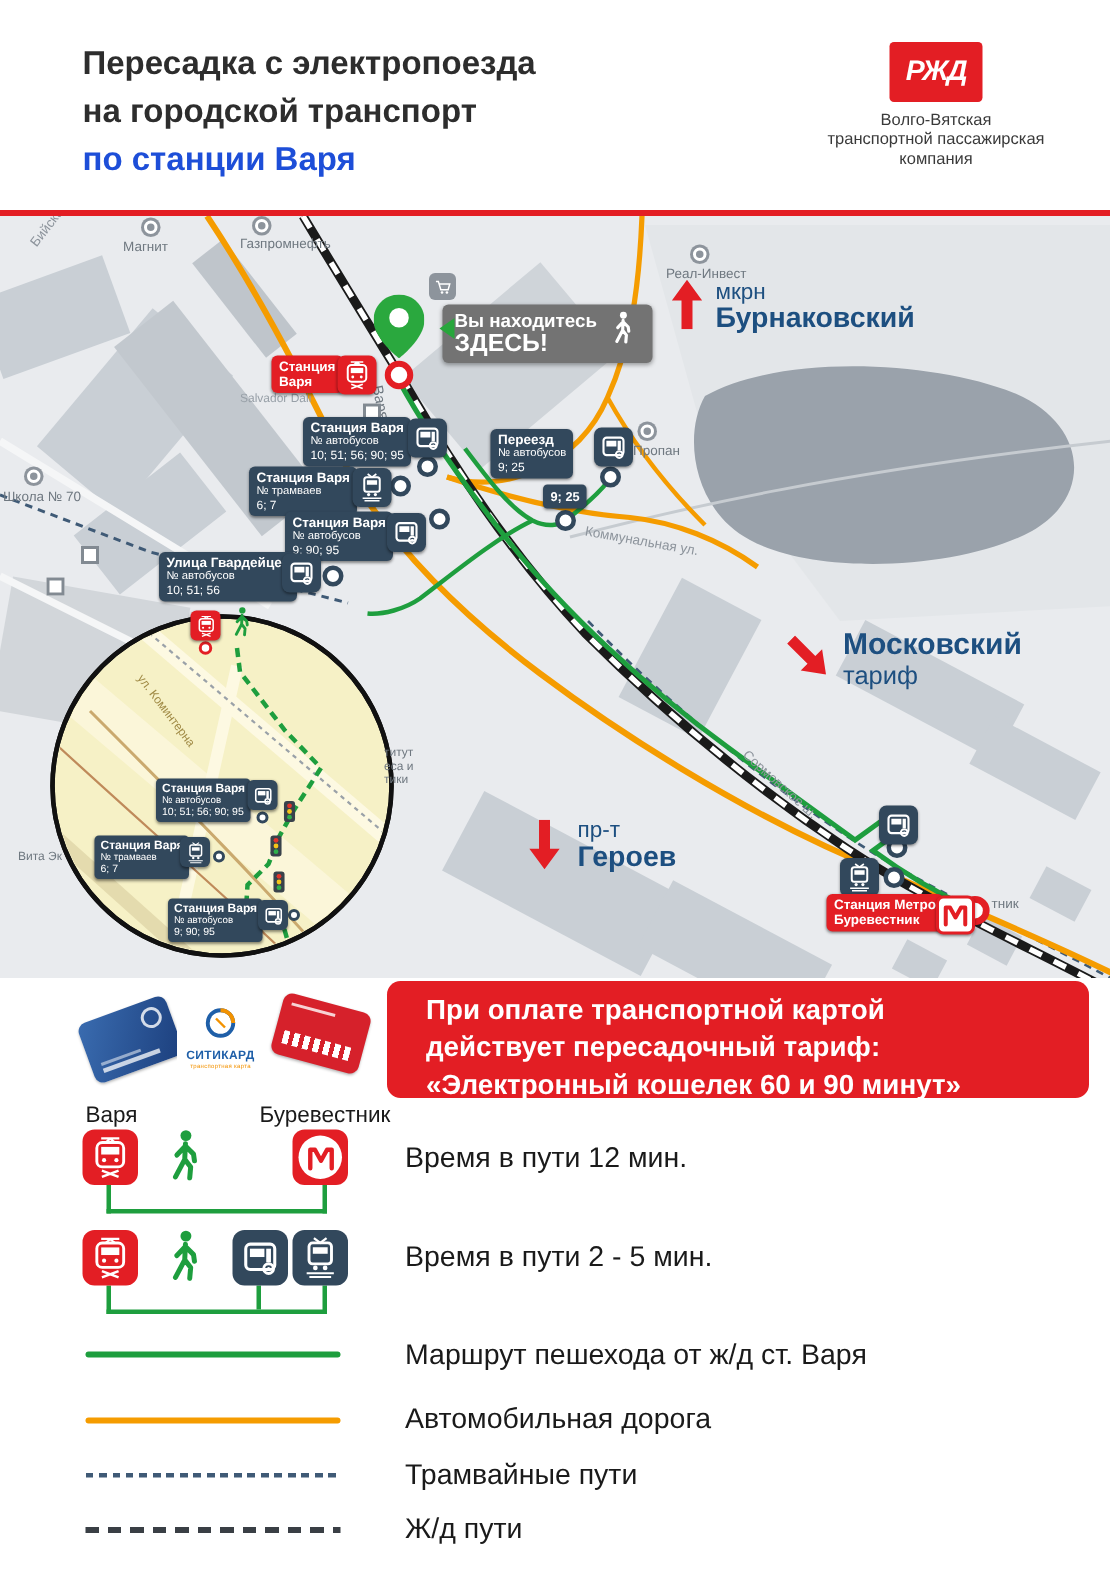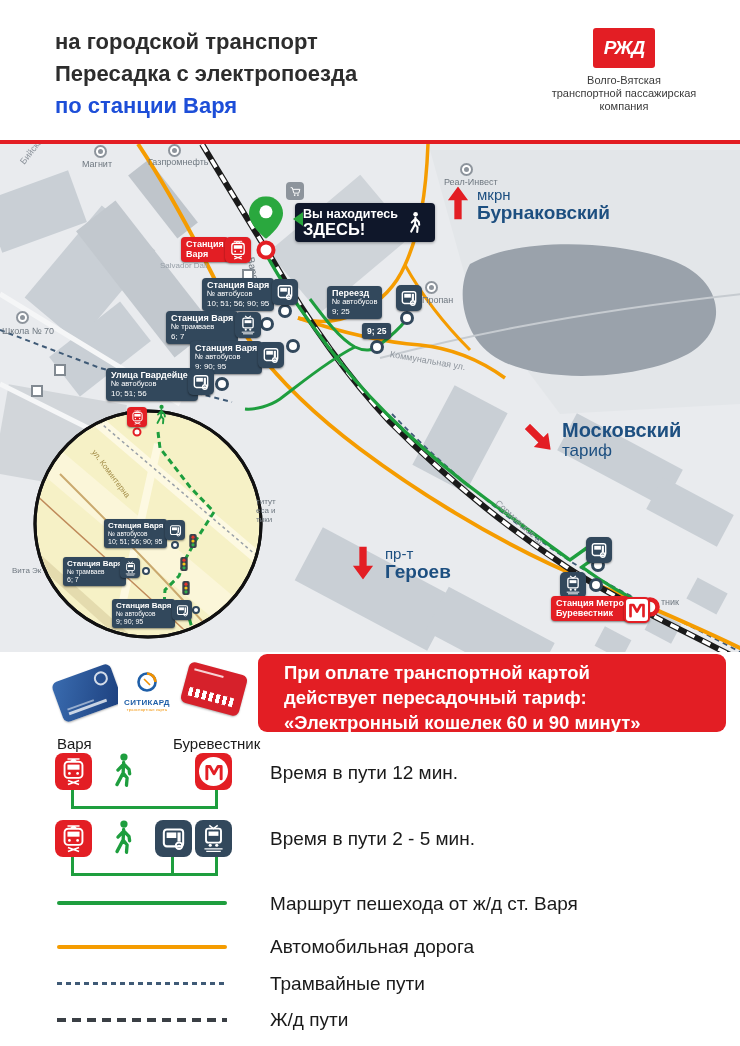--- a/index.html
+++ b/index.html
@@ -28,21 +28,21 @@
   .callout.redbox{background:#e31e24}
   .icbox{position:absolute;width:26px;height:26px;background:#32485c;border-radius:5px;z-index:5;
          display:flex;align-items:center;justify-content:center;color:#fff;box-shadow:0 1px 2px rgba(0,0,0,.45)}
   .icbox svg{width:20px;height:20px}
   .icbox.sm2{width:20px;height:20px;border-radius:4px}
   .icbox.sm2 svg{width:15px;height:15px}
   .icbox.redbg{background:#e31e24}
   .icbox.metrobox{background:#fff;border:2px solid #e31e24;color:#e31e24;width:22px;height:22px}
   .badge925{position:absolute;background:#32485c;color:#fff;font-size:8.5px;font-weight:bold;border-radius:3px;
             padding:3px 5px;z-index:5;box-shadow:0 1px 2px rgba(0,0,0,.45)}
-  .here{position:absolute;background:#0f172a;color:#fff;border-radius:4px;display:flex;align-items:center;
+  .here{position:absolute;background:#737373;color:#fff;border-radius:4px;display:flex;align-items:flex-start;
         gap:5px;padding:4px 8px;z-index:6;box-shadow:0 1px 3px rgba(0,0,0,.35)}
   .here:before{content:"";position:absolute;left:-9px;top:9px;border:7px solid transparent;border-right:10px solid #28a63c}
   .here .l1{font-size:12.5px;font-weight:bold;line-height:14px;white-space:nowrap}
   .here .l2{font-size:16.5px;font-weight:bold;line-height:17px;white-space:nowrap}
   .here svg{width:24px;height:24px;color:#fff}
   .pin{position:absolute;width:34px;height:43px;z-index:6}
   .area{position:absolute;color:#1d4f80;line-height:1.08;z-index:4}
   .area .al1{font-size:15px}
   .area .al2{font-size:19px;font-weight:bold}
   .area.mosk .al1{font-size:20px;font-weight:bold}
@@ -138,22 +138,22 @@
       <path d="M3,5 L6,5 L9,15 L18,15 L20,8 L7.5,8" stroke="#fff" stroke-width="1.8" fill="none"></path>
       <circle cx="10.5" cy="18.5" r="1.6" fill="#fff"></circle>
         <circle cx="16.5" cy="18.5" r="1.6" fill="#fff"></circle>
     </symbol>
   </defs>
 </svg>
 
 <div class="page">
 
   <div class="hdr-title">
+    <div>Пересадка с электропоезда</div>
     <div>на городской транспорт</div>
-    <div>Пересадка с электропоезда</div>
     <div class="red">по станции Варя</div>
   </div>
   <div class="logo-box">
     <span>РЖД</span>
   </div>
   <div class="company">
     <div>Волго-Вятская</div>
     <div>транспортной пассажирская</div>
     <div>компания</div>
   </div>
@@ -422,21 +422,21 @@
     </div>
     <div class="icbox metrobox" style="left:624px;top:453px">
         <svg viewBox="0 0 24 24" width="17" height="17">
           <use href="#sym-m"></use>
         </svg>
       </div>
 
     <div class="poiic" style="left:94px;top:1px"></div>
     <div class="poi" style="left:82px;top:15px">Магнит</div>
     <div class="poiic" style="left:168px;top:0px"></div>
-    <div class="poi" style="left:148px;top:13px">Газпромнефть</div>
+    <div class="poi" style="left:160px;top:13px">Газпромнефть</div>
     <div class="poiic" style="left:16px;top:167px"></div>
     <div class="poi" style="left:2px;top:182px">Школа № 70</div>
     <div class="poi" style="left:160px;top:117px;font-size:8px;color:#98a0a8">Salvador Dali</div>
     <div class="poiic" style="left:460px;top:19px"></div>
     <div class="poi" style="left:444px;top:33px">Реал-Инвест</div>
     <div class="poiic" style="left:425px;top:137px"></div>
     <div class="poi" style="left:413px;top:151px">А-Пропан</div>
     <div class="poi" style="left:12px;top:422px;font-size:8px">Вита Эк</div>
     <div class="poi" style="left:256px;top:353px;font-size:8px;line-height:9px">
       <div>титут</div>

